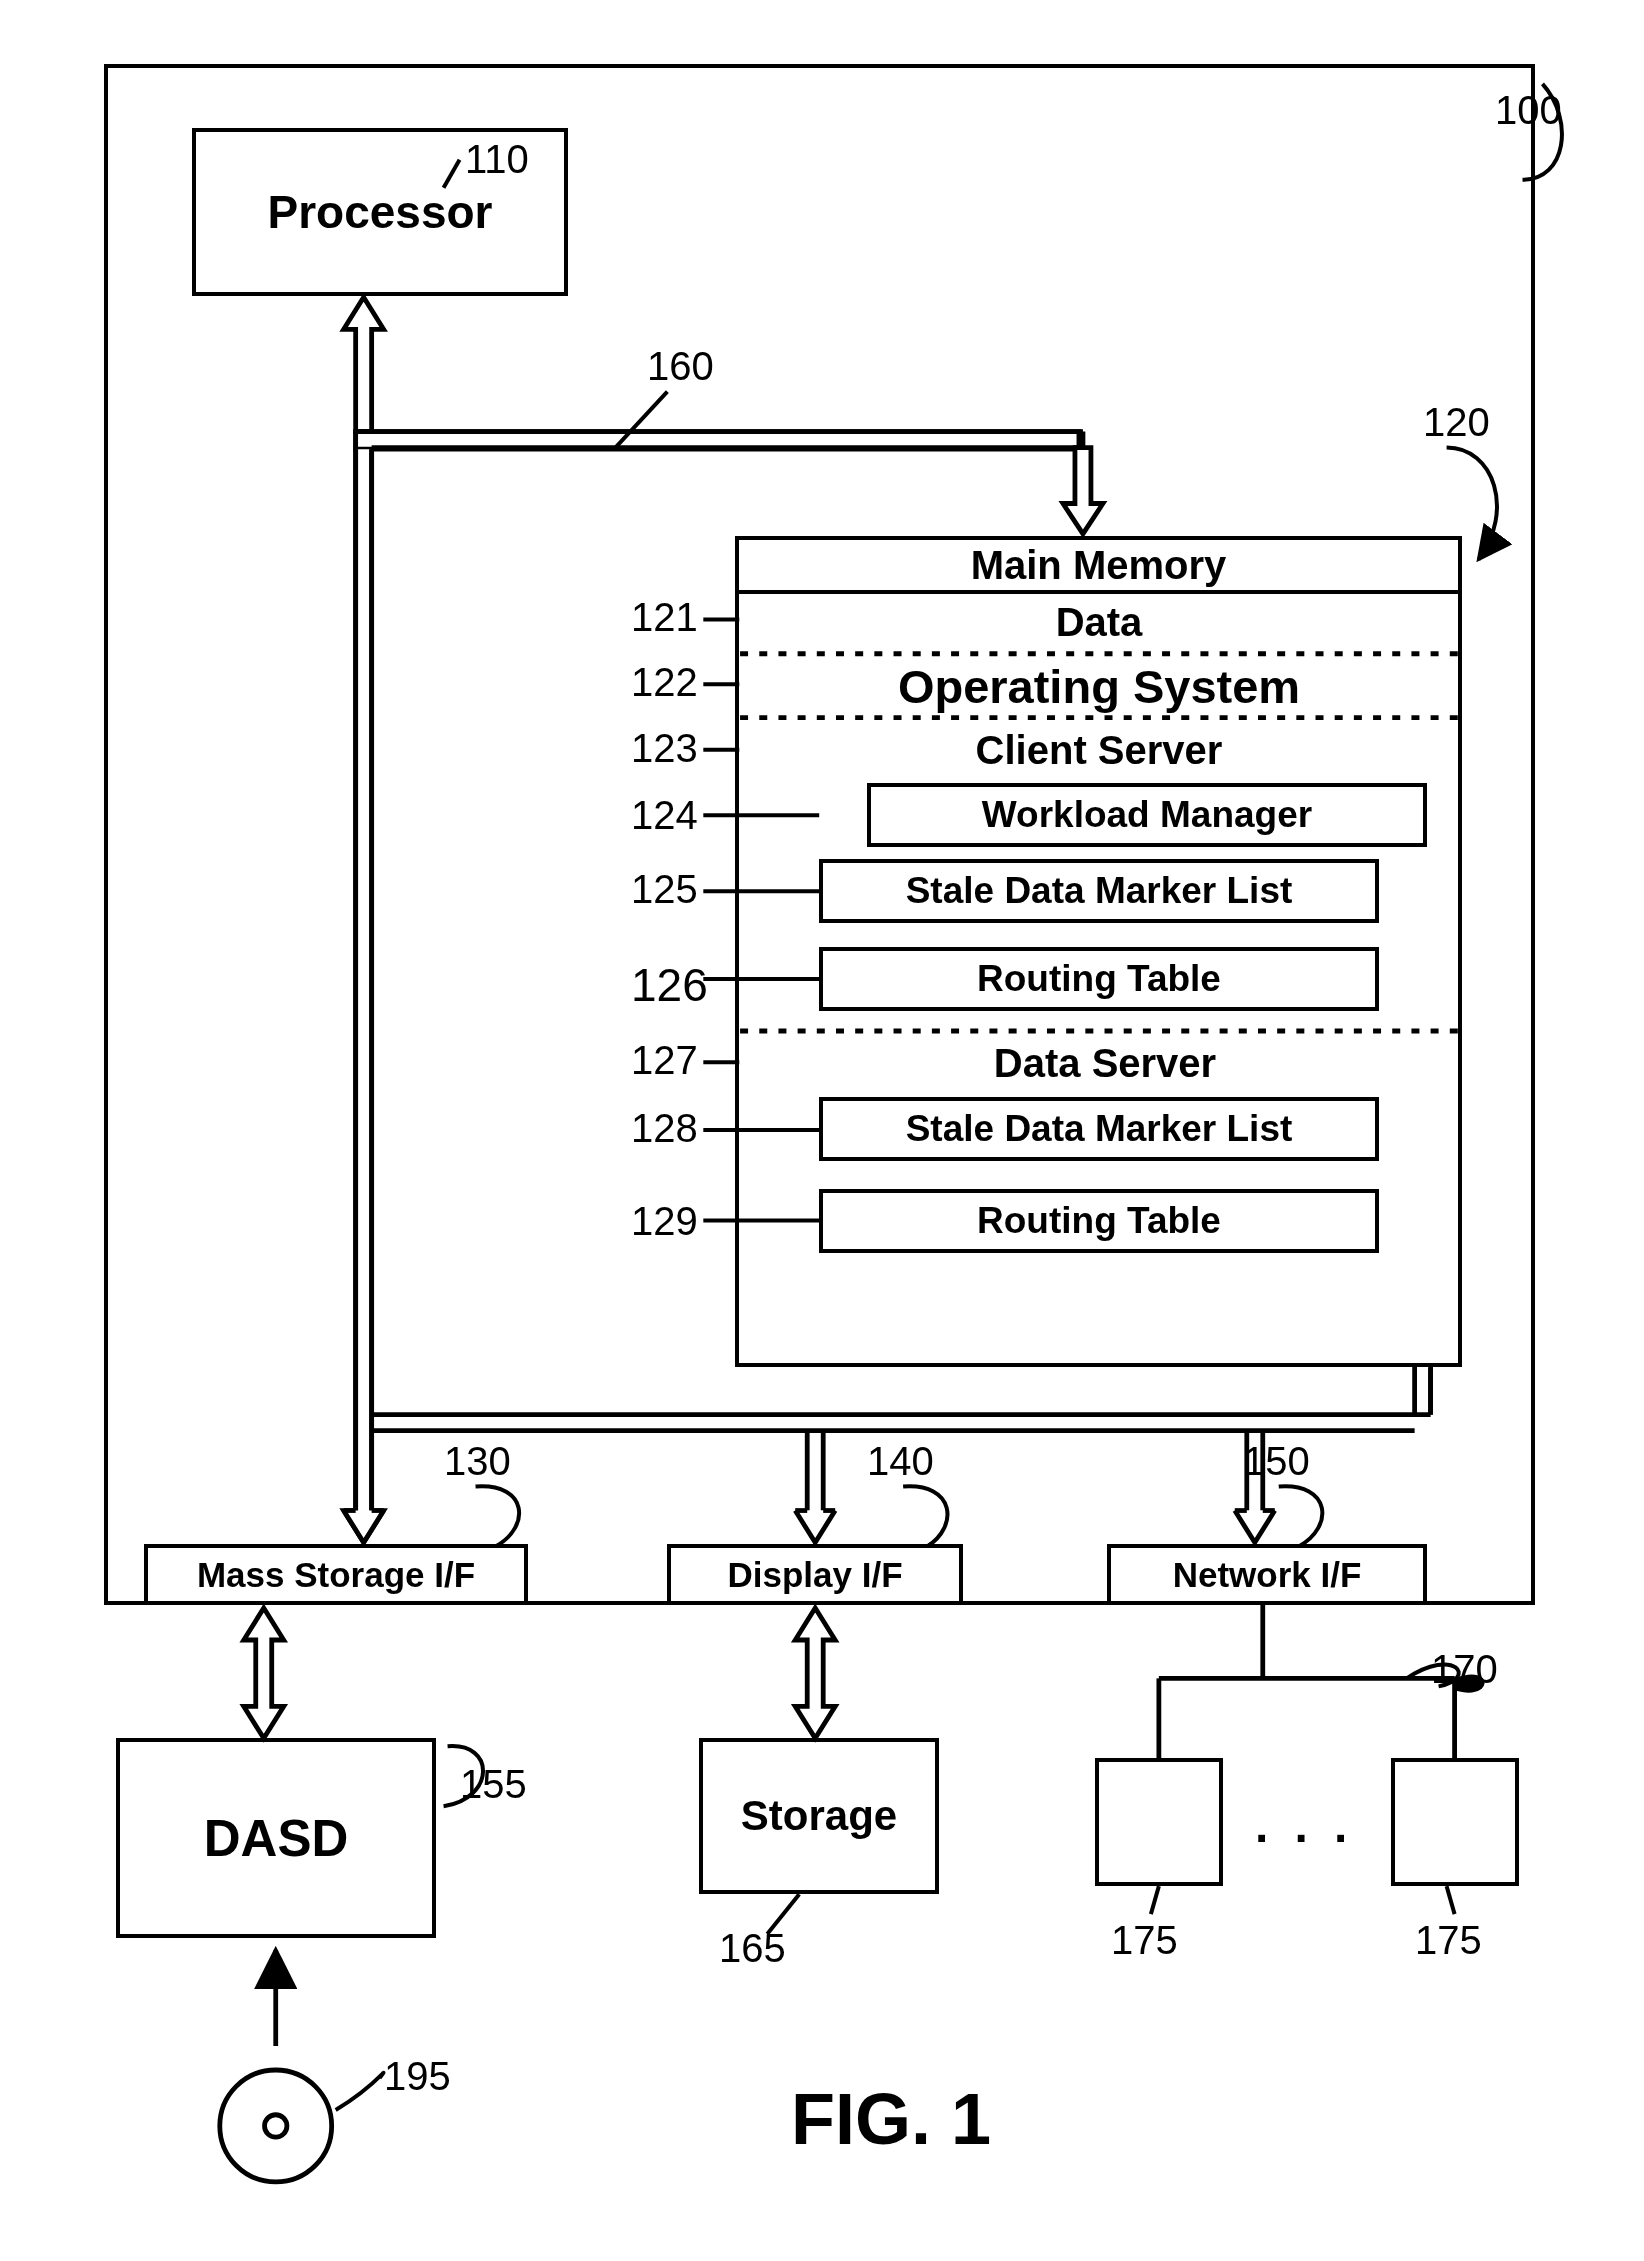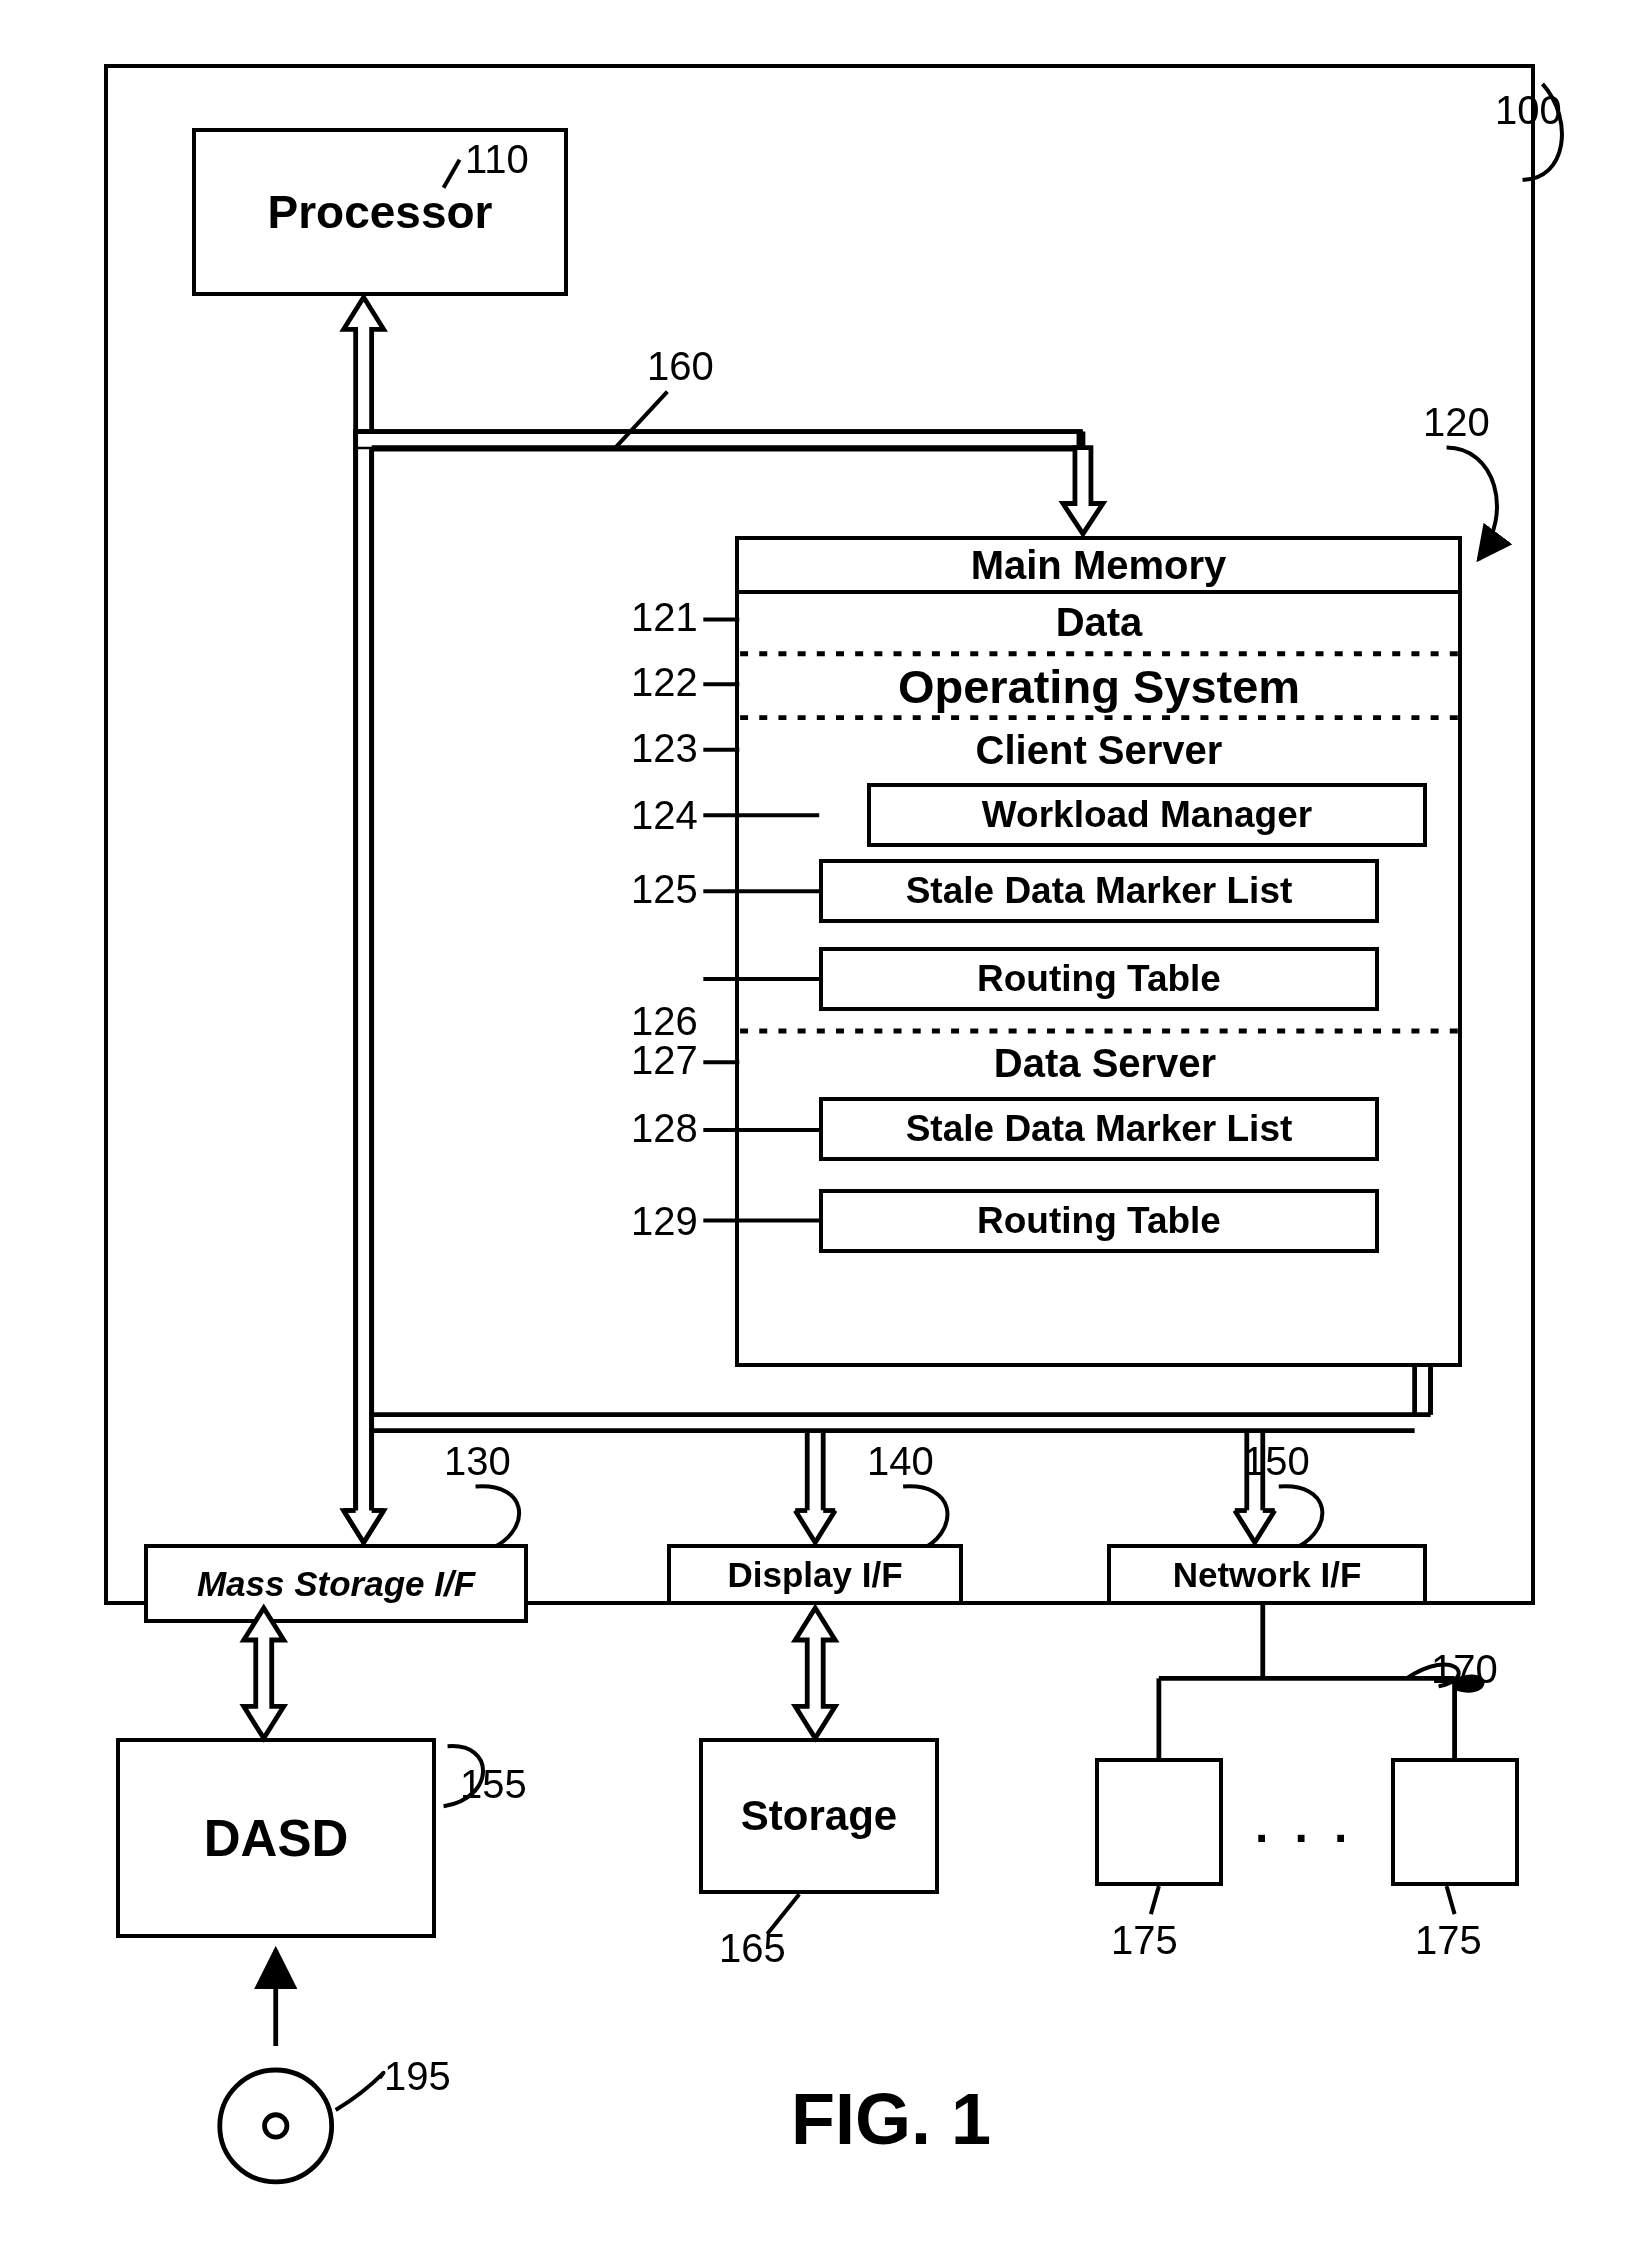--- a/index.html
+++ b/index.html
@@ -102,21 +102,21 @@
   </div>
 
   <div class="box center" style="left:819px; top:1097px; width:560px; height:64px;">
     <span class="label" style="font-size:37px;">Stale Data Marker List</span>
   </div>
 
   <div class="box center" style="left:819px; top:1189px; width:560px; height:64px;">
     <span class="label" style="font-size:37px;">Routing Table</span>
   </div>
 
-  <div class="box center" style="left:144px; top:1544px; width:384px; height:79px;font-style:italic;">
+  <div class="box center" style="left:144px; top:1544px; width:384px; height:61px;">
     <span class="label" style="font-size:35px;">Mass Storage I/F</span>
   </div>
   <div class="box center" style="left:667px; top:1544px; width:296px; height:61px;">
     <span class="label" style="font-size:35px;">Display I/F</span>
   </div>
   <div class="box center" style="left:1107px; top:1544px; width:320px; height:61px;">
     <span class="label" style="font-size:35px;">Network I/F</span>
   </div>
 
   <div class="box center" style="left:116px; top:1738px; width:320px; height:200px;">
@@ -131,21 +131,21 @@
   <div class="box" style="left:1391px; top:1758px; width:128px; height:128px;"></div>
   <span class="label" style="left:1255px; top:1798px; font-size:48px; letter-spacing:6.4px;">. . .</span>
 
   <span class="reflabel" style="left:465px; top:137px; font-size:40px;">110</span>
   <span class="reflabel" style="left:1423px; top:400px; font-size:40px;">120</span>
   <span class="reflabel" style="left:631px; top:595px; font-size:40px;">121</span>
   <span class="reflabel" style="left:631px; top:660px; font-size:40px;">122</span>
   <span class="reflabel" style="left:631px; top:726px; font-size:40px;">123</span>
   <span class="reflabel" style="left:631px; top:793px; font-size:40px;">124</span>
   <span class="reflabel" style="left:631px; top:867px; font-size:40px;">125</span>
-  <span class="reflabel" style="left:631px; top:958px; font-size:40px;margin-top:41px;">126</span>
+  <span class="reflabel" style="left:631px; top:958px; font-size:46px;">126</span>
   <span class="reflabel" style="left:631px; top:1038px; font-size:40px;">127</span>
   <span class="reflabel" style="left:631px; top:1106px; font-size:40px;">128</span>
   <span class="reflabel" style="left:631px; top:1199px; font-size:40px;">129</span>
   <span class="reflabel" style="left:647px; top:344px; font-size:40px;">160</span>
   <span class="reflabel" style="left:1495px; top:88px; font-size:40px;">100</span>
 
   <span class="reflabel" style="left:444px; top:1439px; font-size:40px;">130</span>
   <span class="reflabel" style="left:867px; top:1439px; font-size:40px;">140</span>
   <span class="reflabel" style="left:1243px; top:1439px; font-size:40px;">150</span>
 

